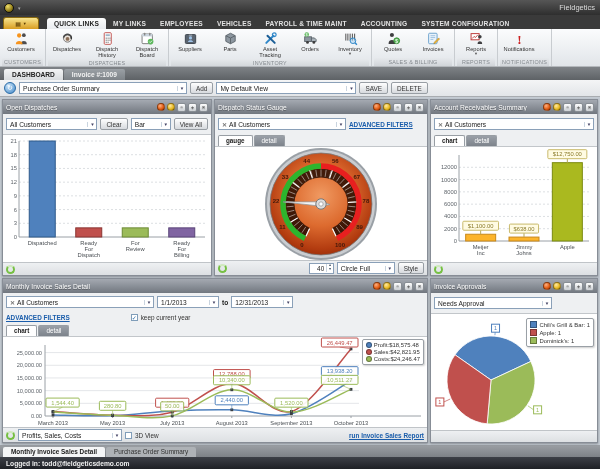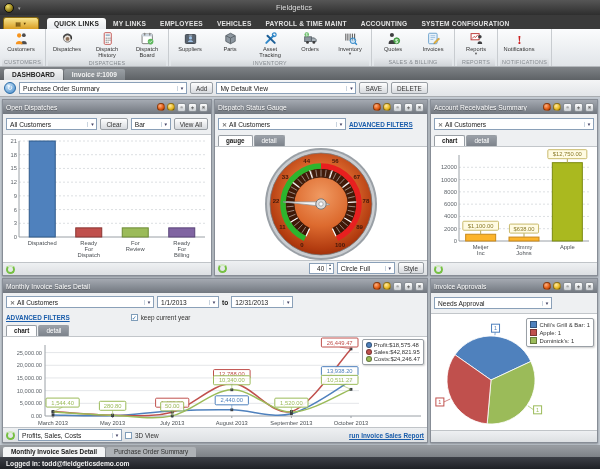--- a/index.html
+++ b/index.html
@@ -3,21 +3,21 @@
 <meta charset="utf-8">
 <style>
 *{box-sizing:border-box;margin:0;padding:0}
 html,body{background:#222}
 body{font-family:"Liberation Sans",sans-serif}
 .window{position:relative;width:600px;height:469px;background:#c3cad2;overflow:hidden;font-size:8px;color:#222}
 
 .titlebar{height:15px;background:linear-gradient(#565656,#2e2e2e);display:flex;align-items:center;position:relative}
 .orb{width:10px;height:10px;border-radius:50%;background:radial-gradient(circle at 35% 30%,#f0de6a,#8a7612 65%,#222);margin-left:4px;border:1px solid #111}
 .tb-caret{color:#aaa;font-size:5px;margin-left:4px}
-.tb-title{position:absolute;left:0;right:12px;text-align:center;font-size:7.5px;color:#ddd}
+.tb-title{position:absolute;left:0;right:5px;text-align:right;font-size:7.5px;color:#ddd}
 
 .tabrow{height:14px;background:#3a3a3a;display:flex;align-items:flex-end;padding-left:3px}
 .appmenu{width:36px;height:12px;border-radius:3px 3px 0 0;background:linear-gradient(#f8e58e,#d89d22);border:1px solid #8a6a10;border-bottom:none;display:flex;align-items:center;justify-content:center;gap:2px;margin-right:8px;color:#5a3c00;font-size:6px}
 .rtab{color:#e2e2e2;font-size:6.6px;font-weight:bold;padding:2px 7px 2px;letter-spacing:.2px;white-space:nowrap}
 .rtab.active{background:linear-gradient(#fdfdfd,#e9ecef);color:#222;border-radius:3px 3px 0 0}
 
 .ribbon{height:38px;background:linear-gradient(#fbfcfd,#e1e5e9);border-bottom:1px solid #b4b8bc;display:flex;overflow:hidden}
 .rgroup{display:flex;flex-direction:column;border-right:1px solid #c8ccd0;padding:1px 1px 0}
 .rbtns{flex:1;display:flex;align-items:flex-start}
 .rbtn{display:flex;flex-direction:column;align-items:center;padding:1px 2px;width:40px}

